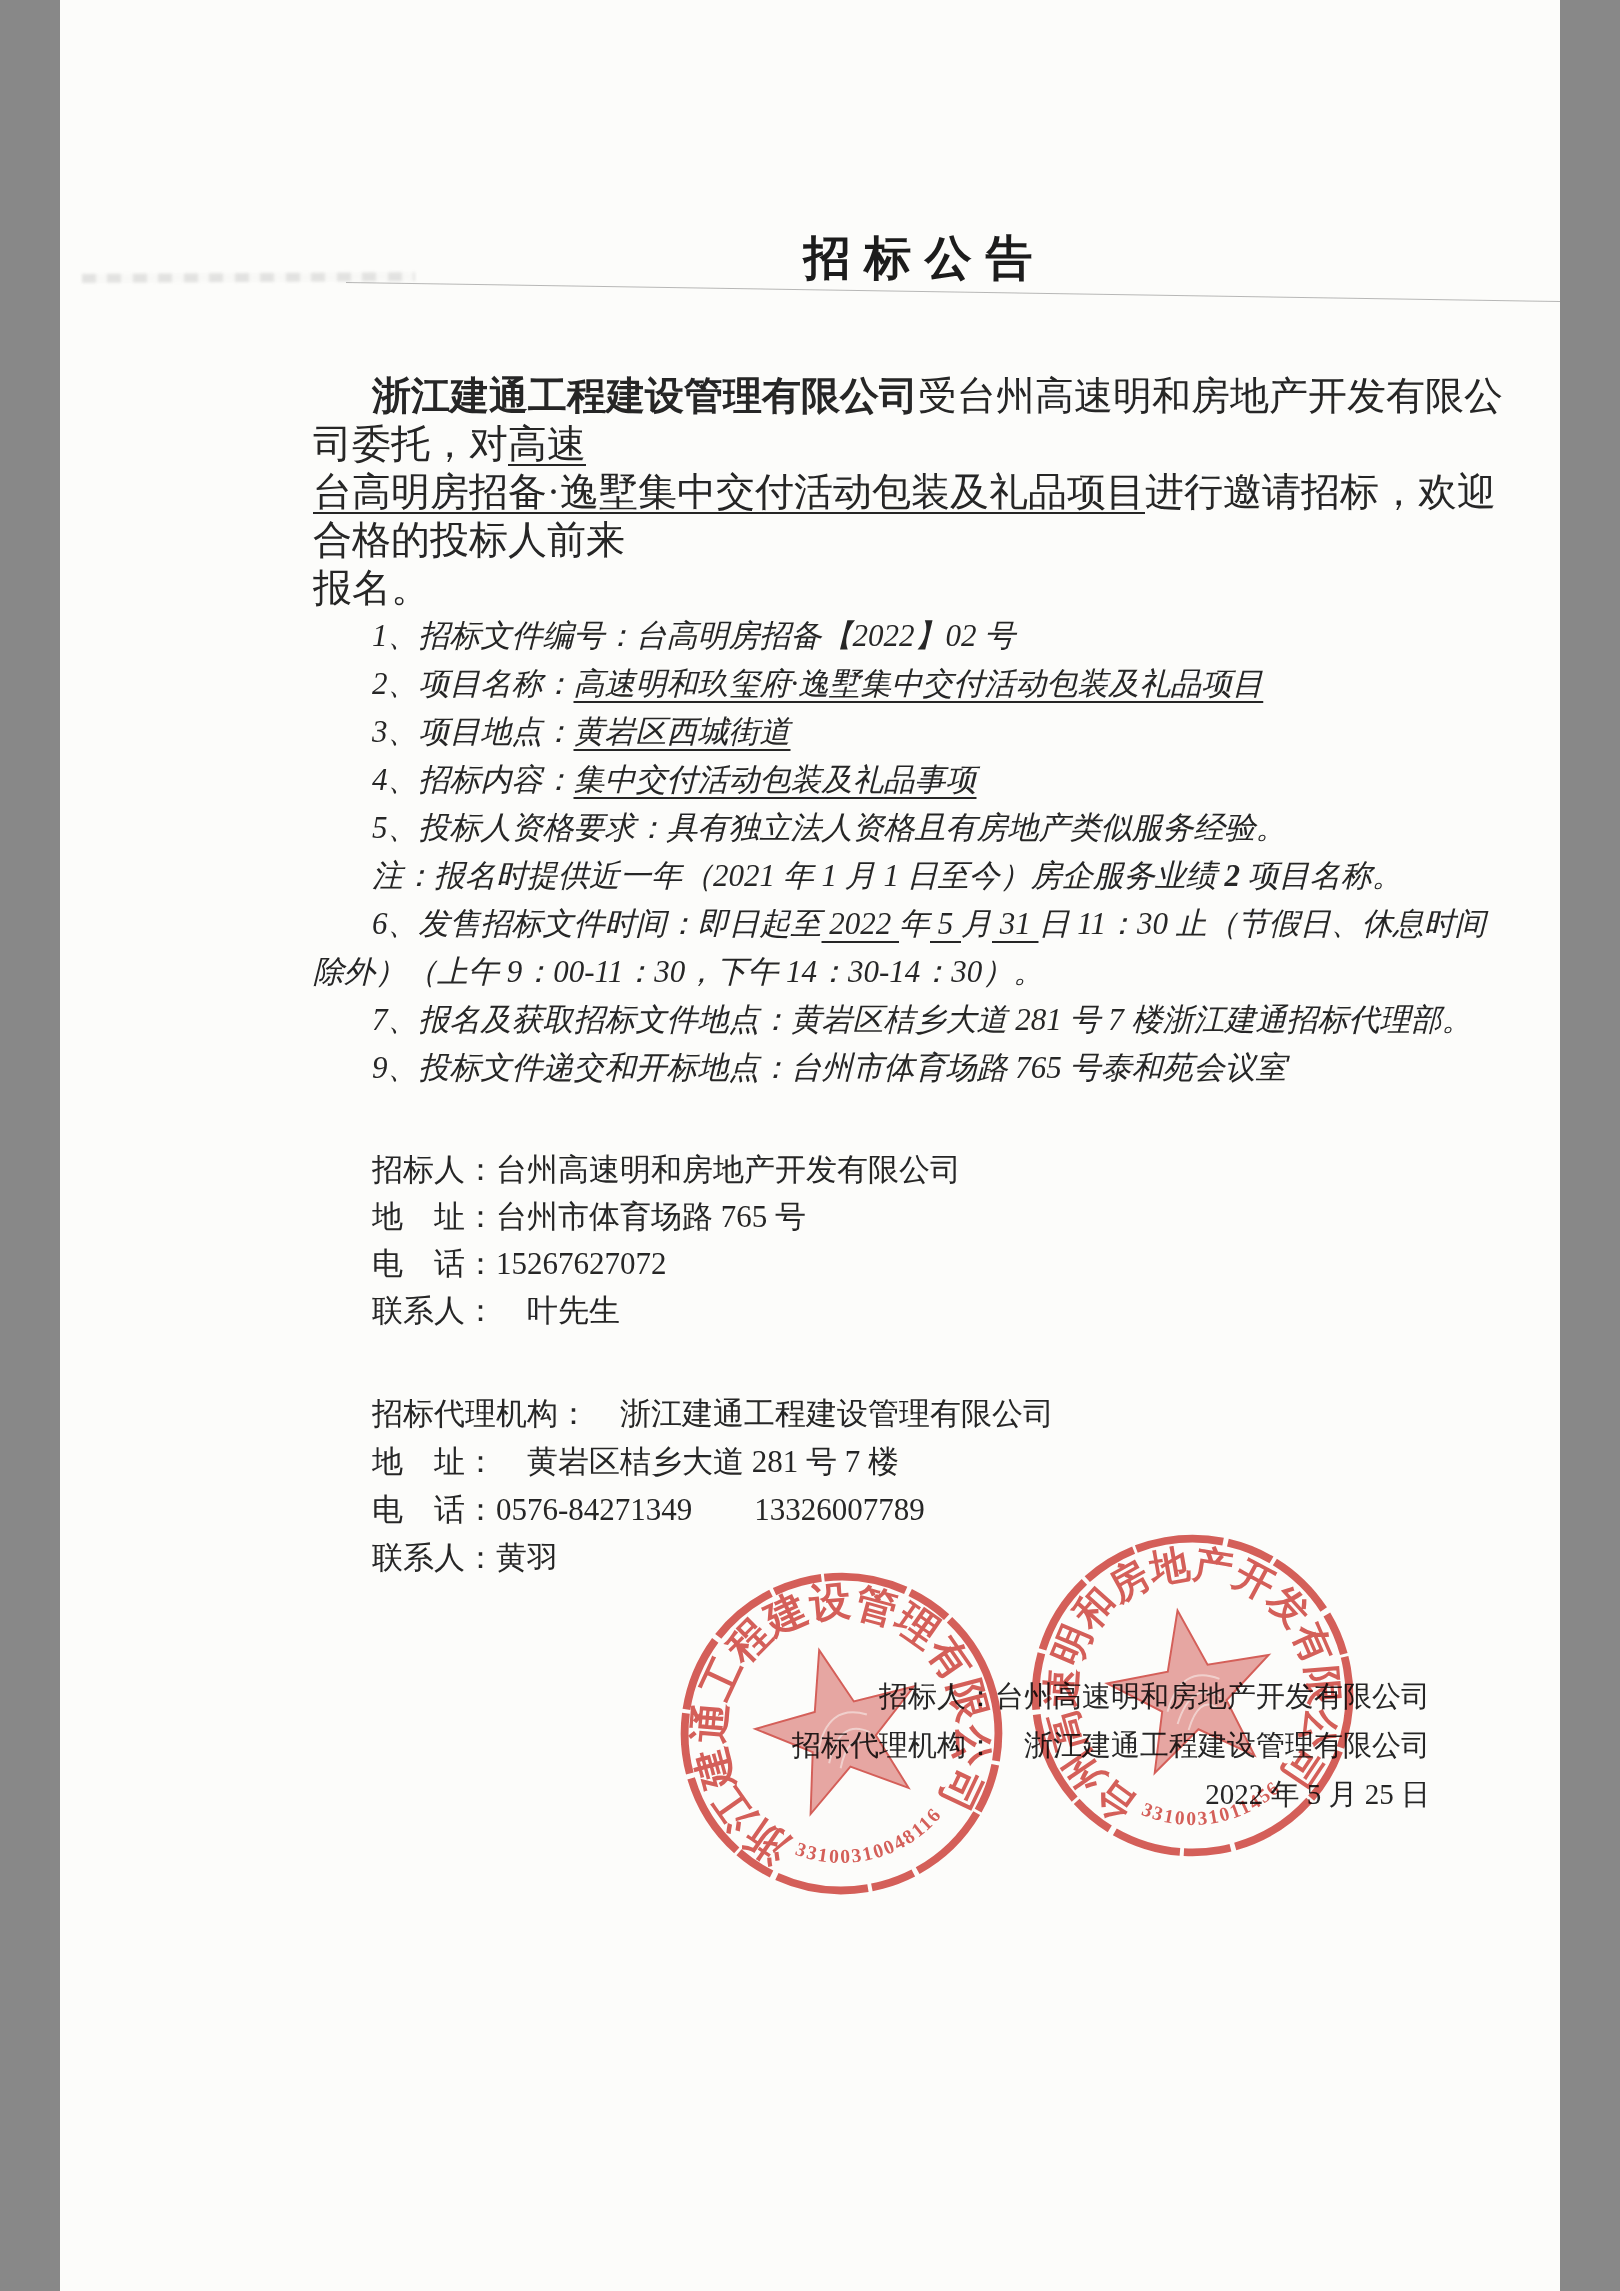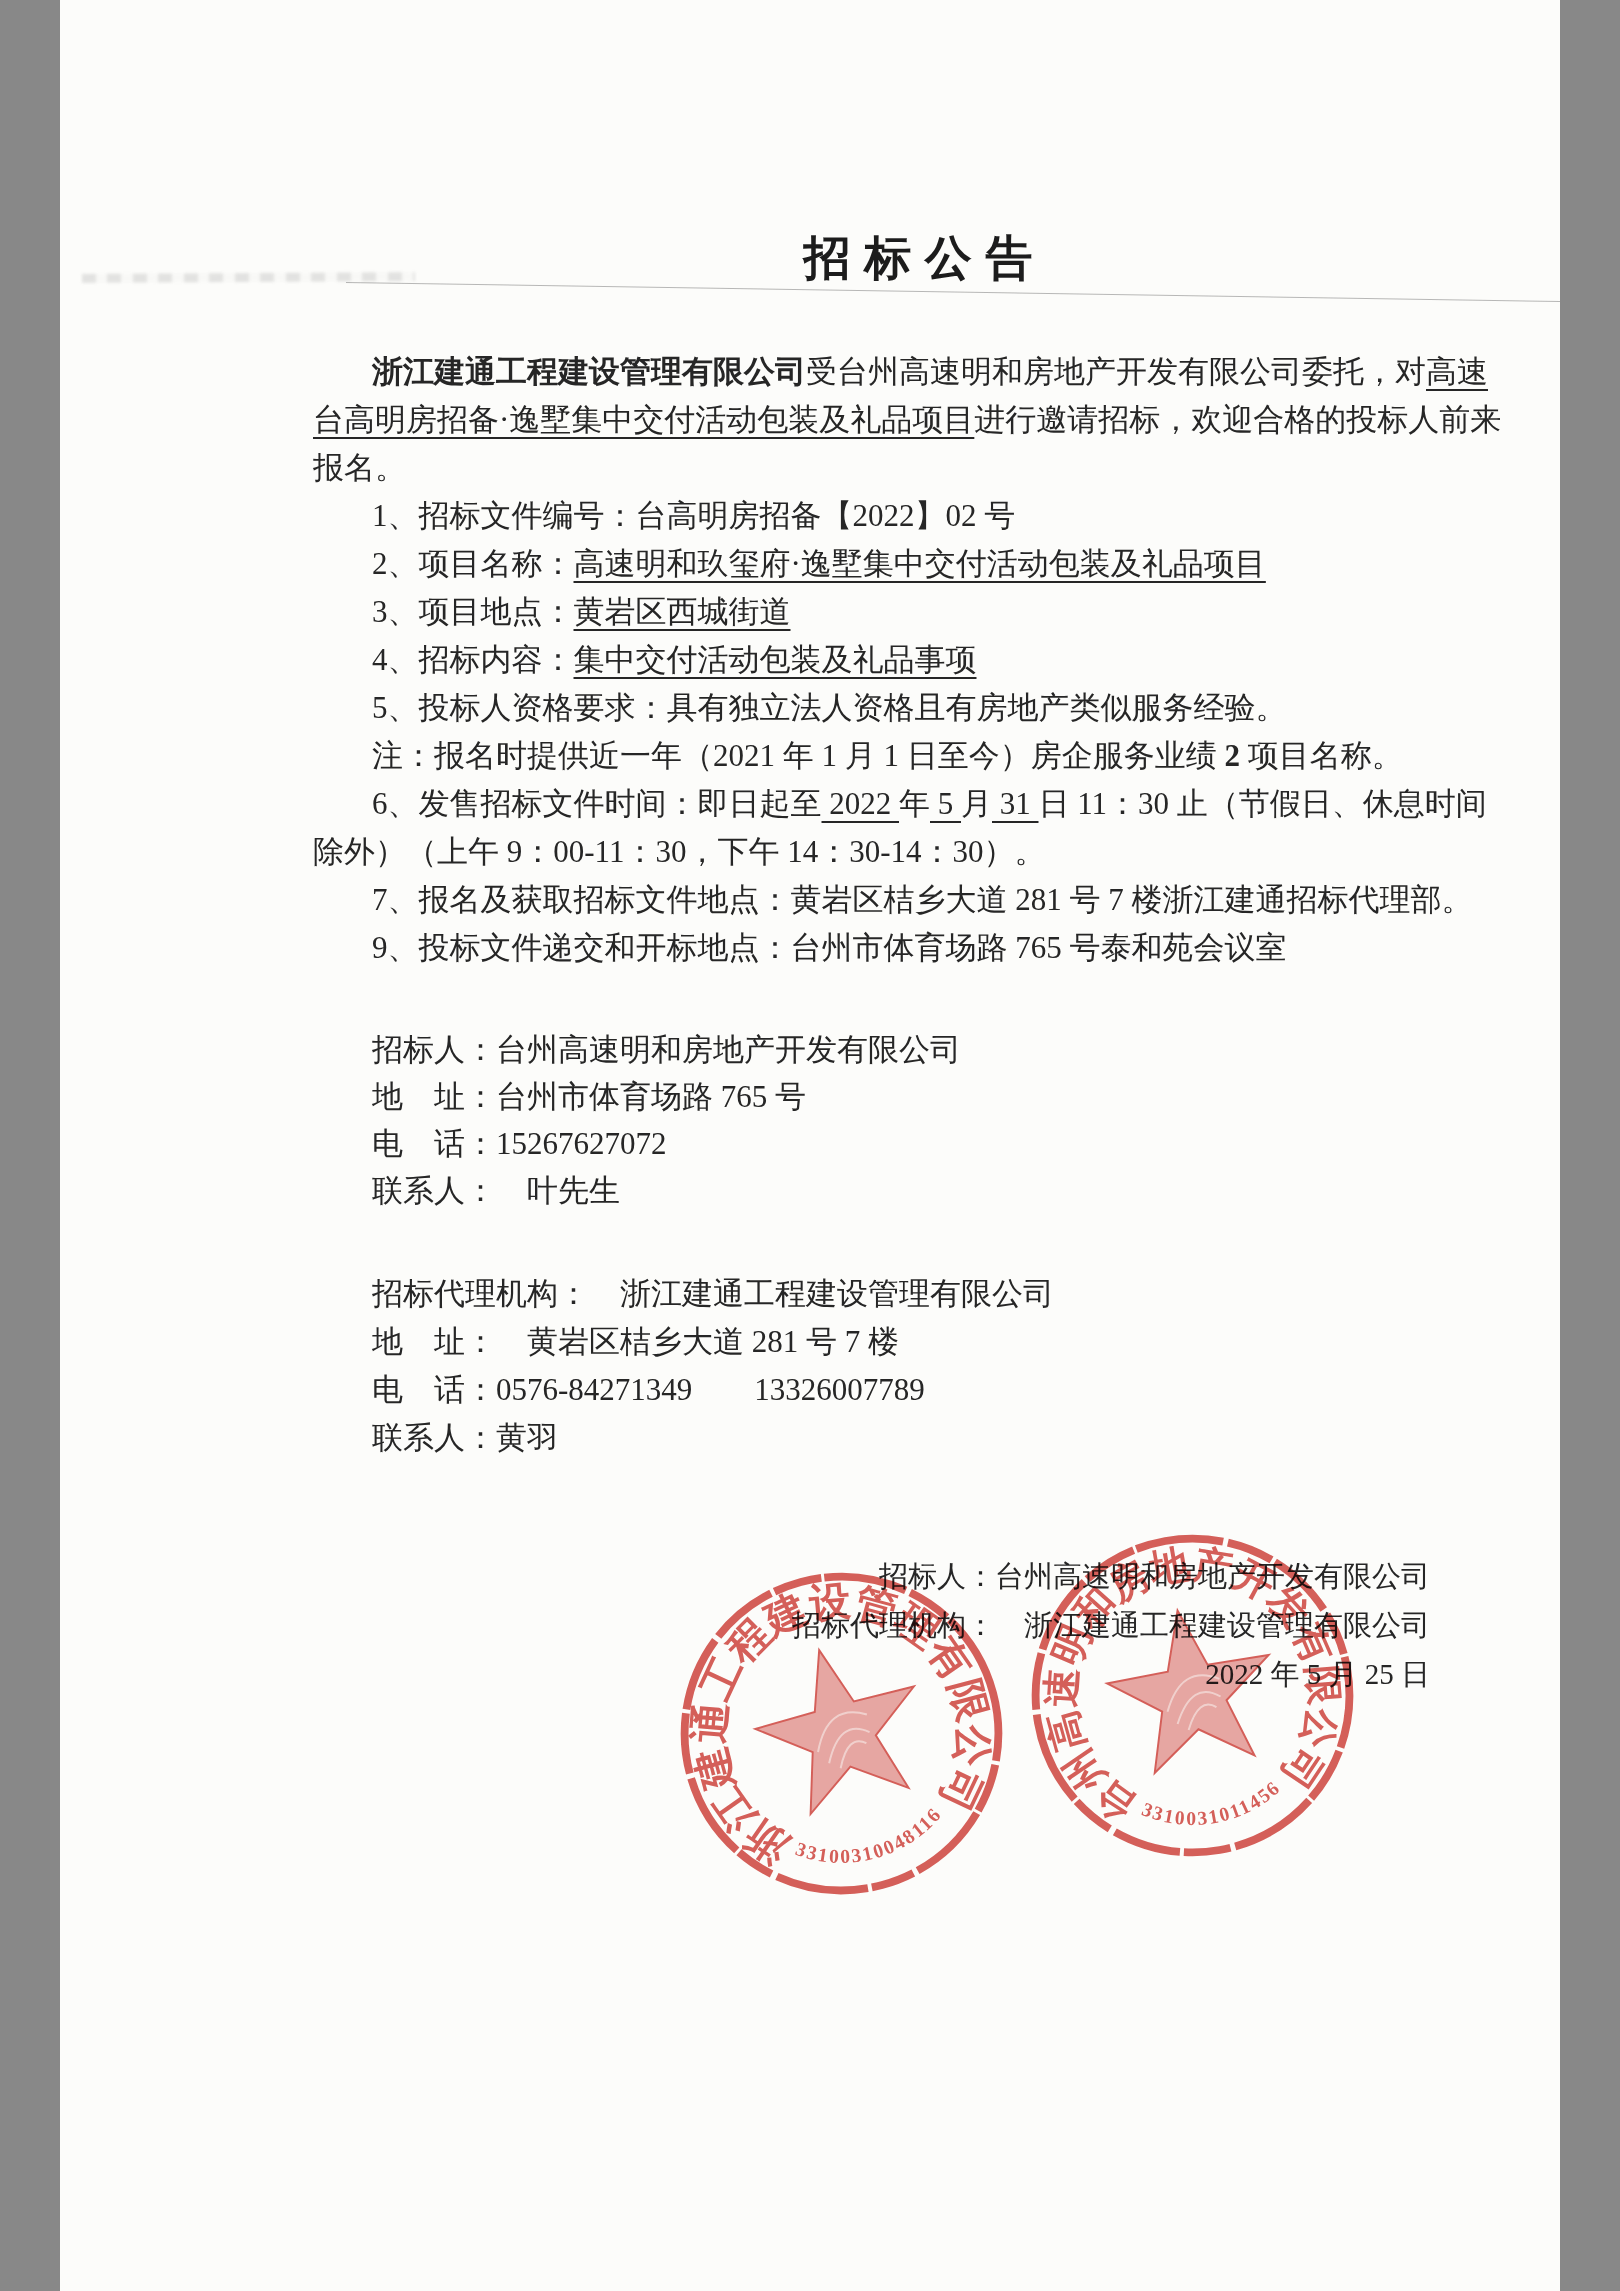--- a/index.html
+++ b/index.html
@@ -27,25 +27,25 @@
   .content{
     position:absolute;left:253px;top:0;width:1210px;
   }
   .doc-title{
     margin:227px 0 0 0;
     line-height:63px;font-size:47px;font-weight:bold;
     text-align:center;letter-spacing:13.7px;text-indent:13.7px;
     color:#1c1c1c;
   }
   .intro{
-    margin:58px 0 0 0;
-    font-size:31px;line-height:48px;
+    margin:82px 0 0 0;
+    font-size:39px;line-height:48px;
     text-indent:59px;
   }
-  .list{margin:0;font-size:31px;line-height:48px;}
+  .list{margin:0;font-size:31px;line-height:48px;font-style:italic;}
   .list .line{text-indent:59px;}
   .info{margin-top:54px;font-size:31px;line-height:47px;}
   .info .line{padding-left:59px;}
   .info.agency{margin-top:56px;line-height:48px;}
   .u{
     text-decoration:underline;
     text-decoration-thickness:1.5px;
     text-underline-offset:6.9px;
   }
   b{font-weight:bold;}

